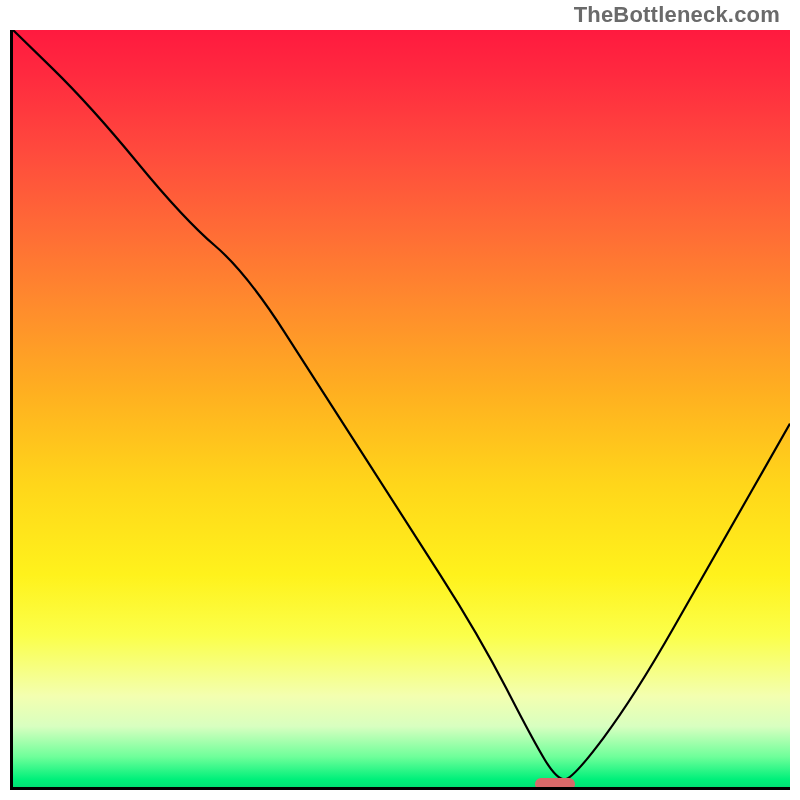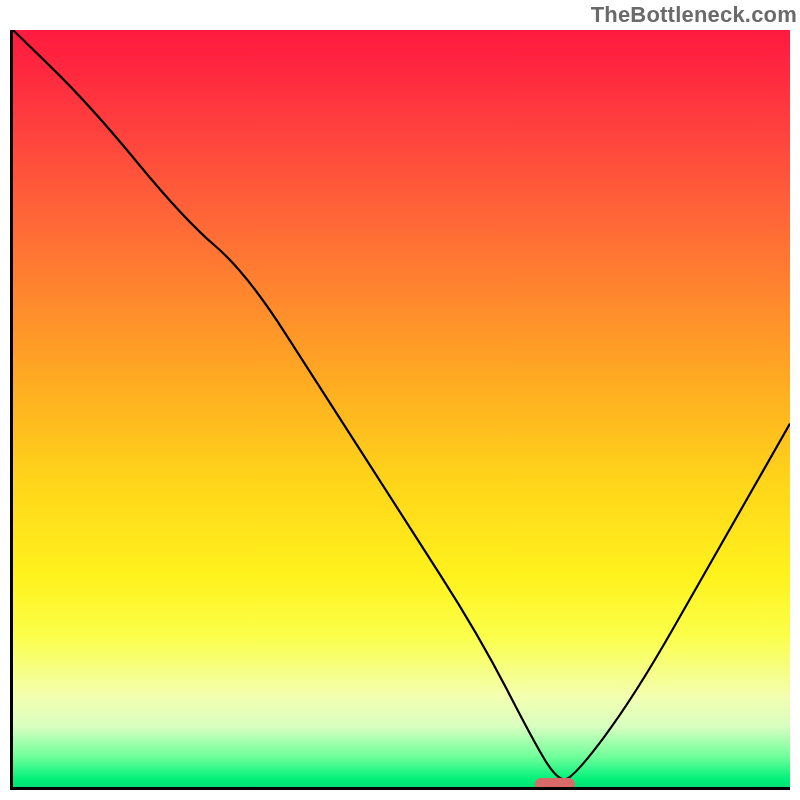--- a/index.html
+++ b/index.html
@@ -12,21 +12,21 @@
     font-family: Arial, Helvetica, sans-serif;
   }
   .container {
     position: relative;
     width: 800px;
     height: 800px;
   }
   .watermark {
     position: absolute;
     top: 2px;
-    right: 3px;
+    right: 20px;
     font-size: 22px;
     font-weight: 600;
     color: #6a6a6a;
     letter-spacing: 0.2px;
     z-index: 5;
   }
   .plot-frame {
     position: absolute;
     left: 10px;
     top: 30px;

